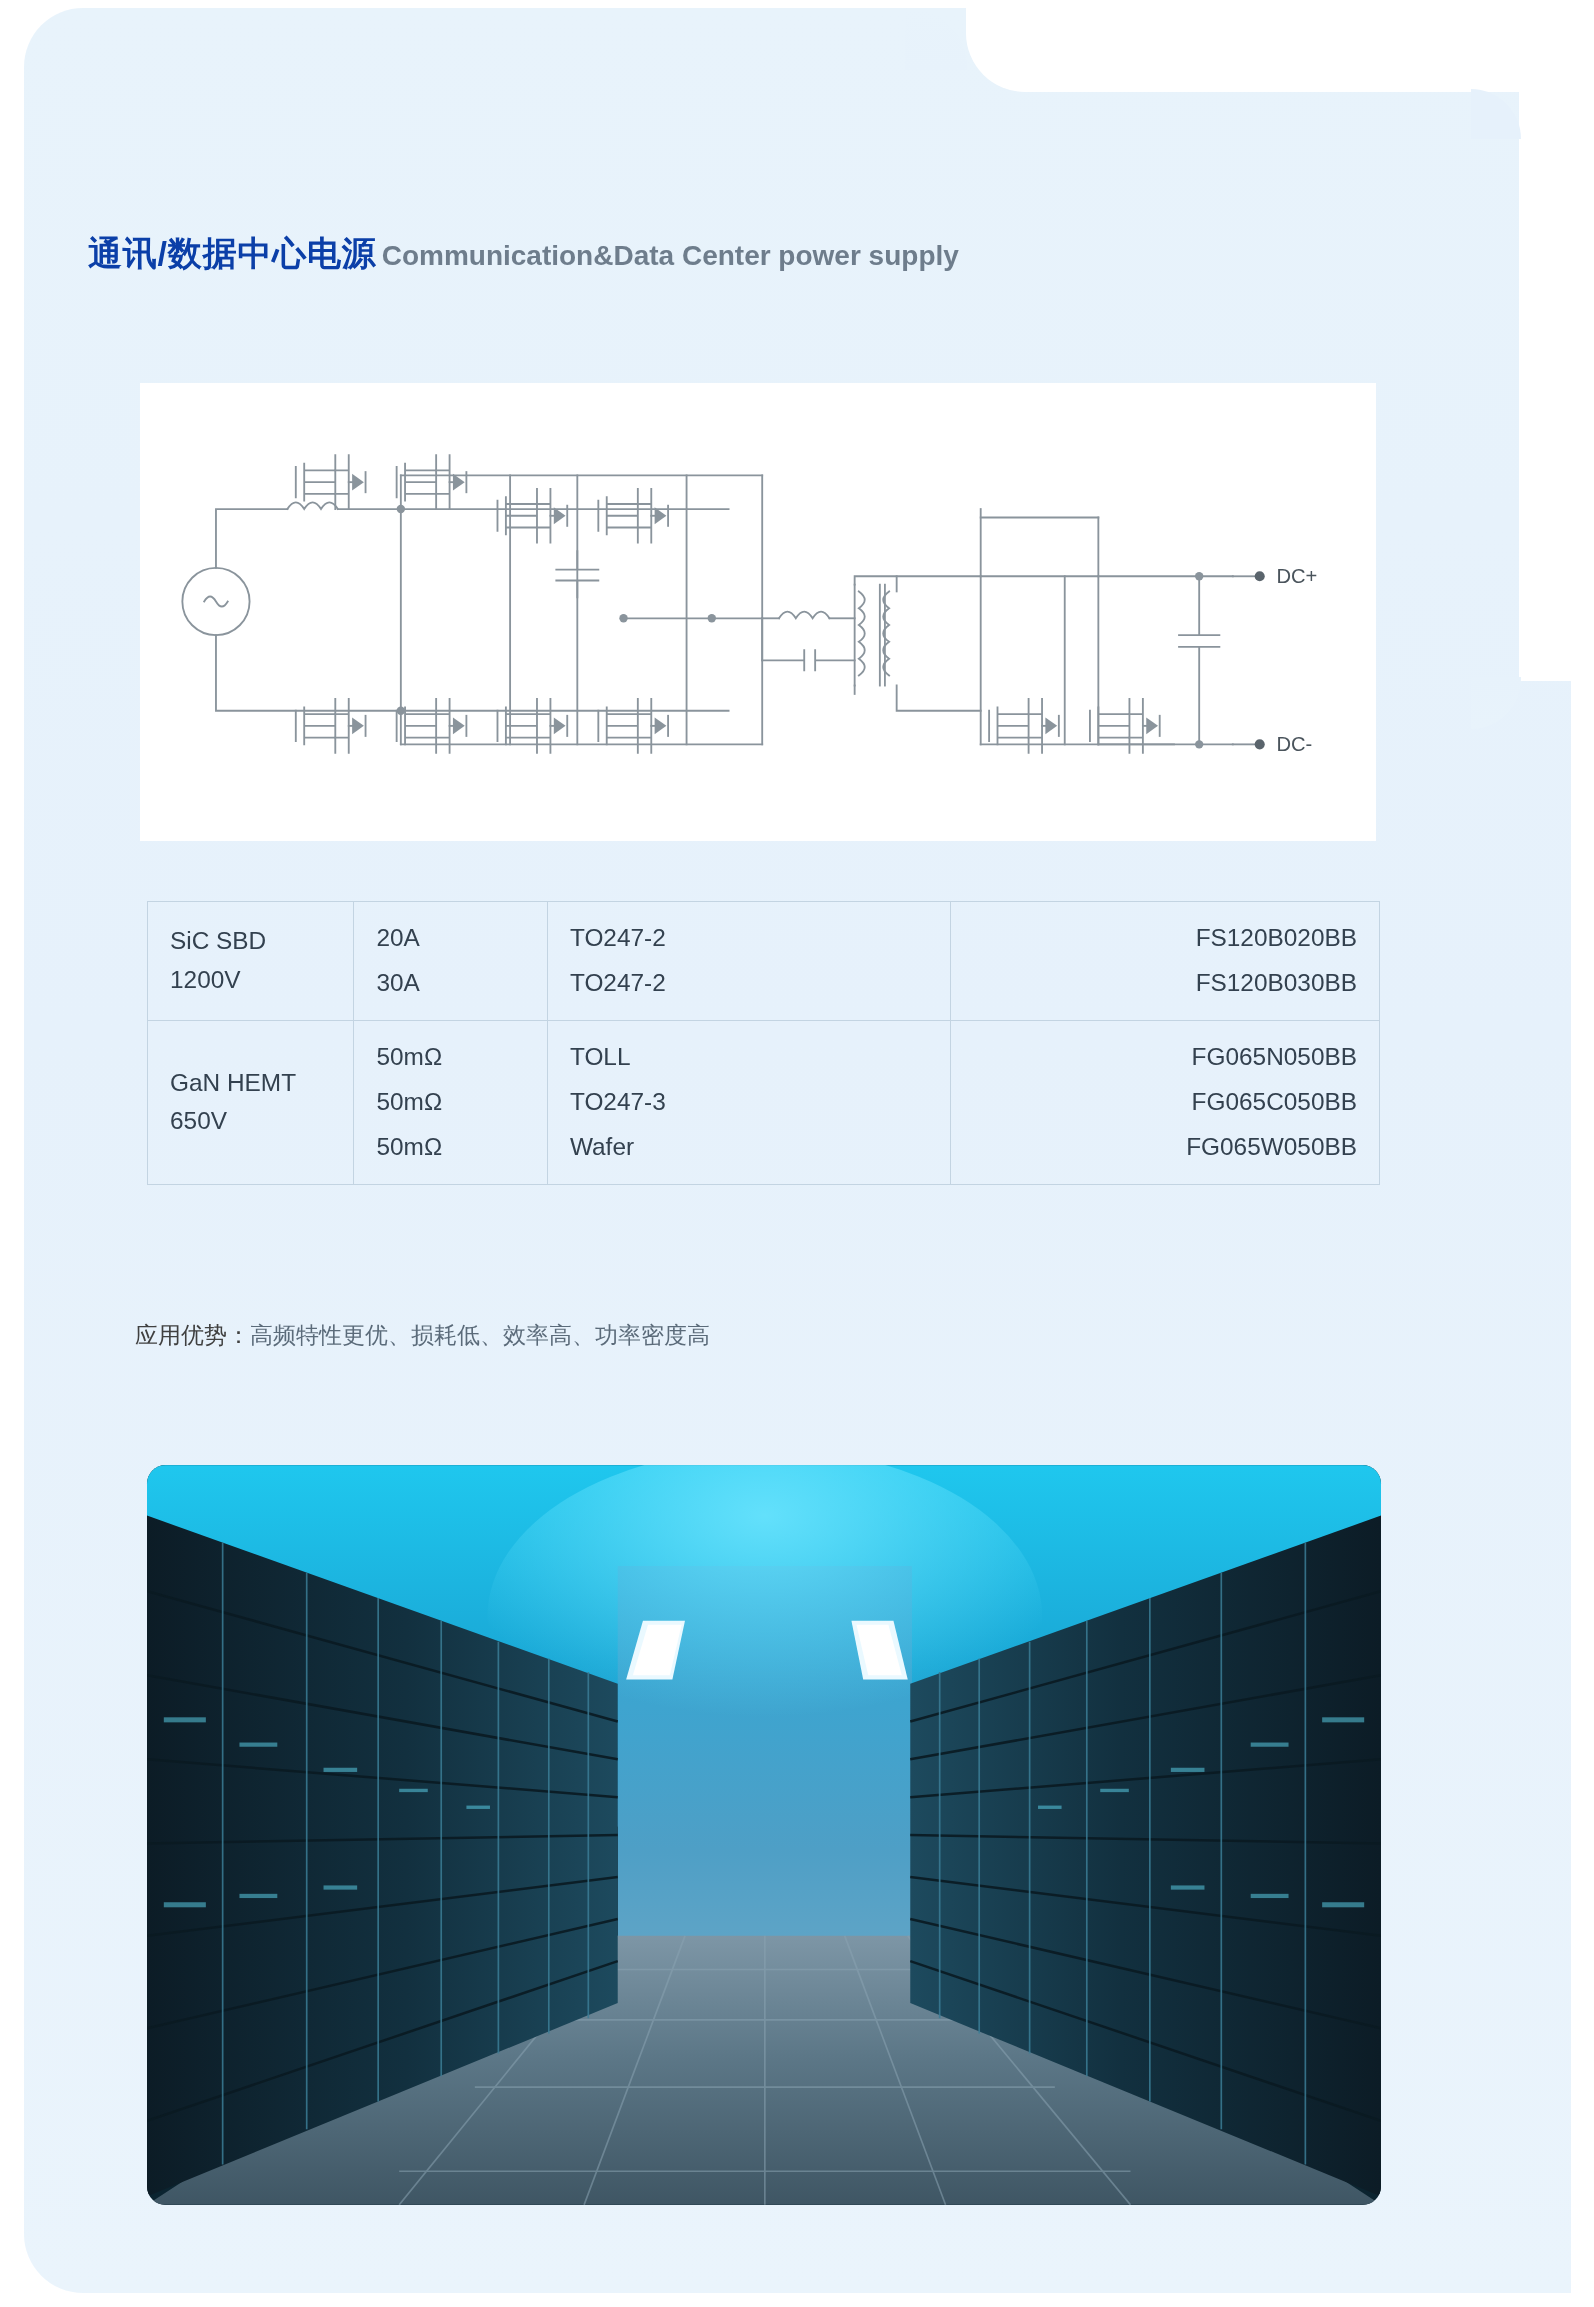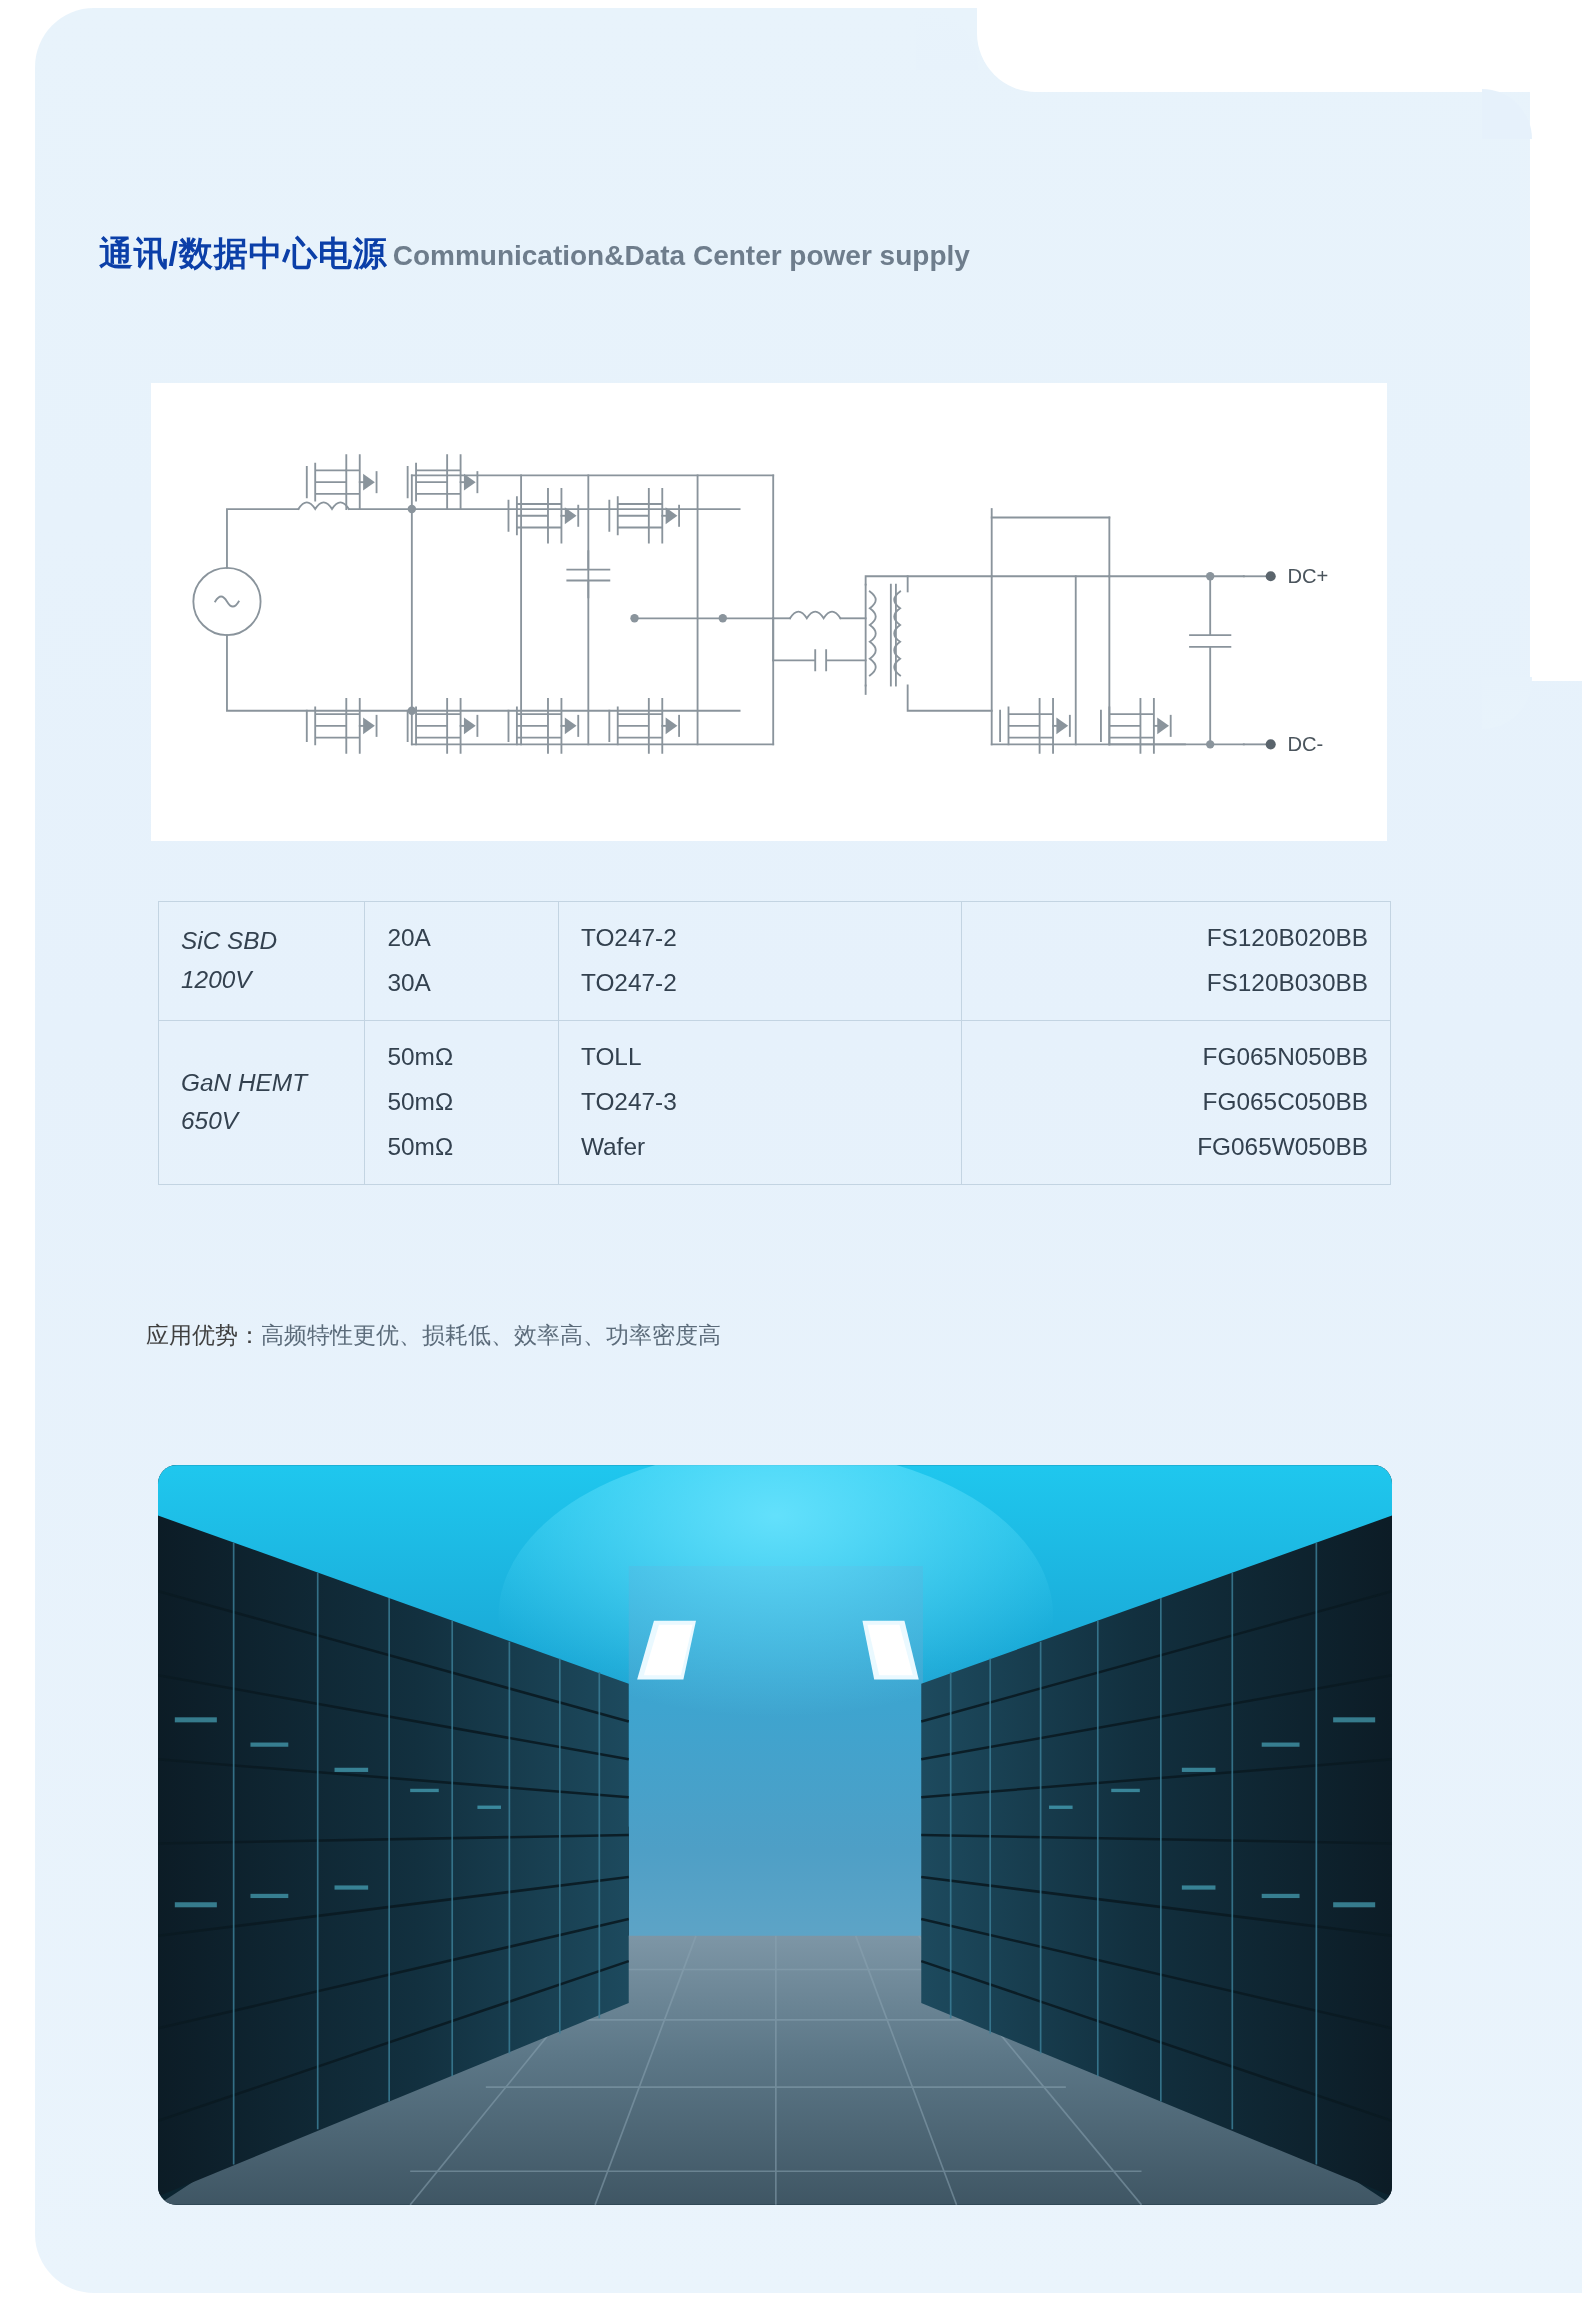--- a/index.html
+++ b/index.html
@@ -1,18 +1,18 @@
 <!DOCTYPE html>
 <html style="font-size:13.5px"><head>
 <meta charset="utf-8">
 <style>
   html,body{margin:0;padding:0;background:#ffffff;}
   body{width:1594px;height:2307px;font-family:"Liberation Sans",sans-serif;overflow:hidden;}
 
-  .page{position:relative;width:1292px;height:2307px;background:#ffffff;margin-left:11px;}
+  .page{position:relative;width:1292px;height:2307px;background:#ffffff;}
 
   
   .panel{
     position:absolute;left:23.5px;top:8.4px;width:1547px;height:2285px;
     background:linear-gradient(180deg,#e8f3fb 0%, #e6f1fb 45%, #eaf4fc 100%);
     border-radius:59px 0 0 59px;
   }
   
   .notch-top{
     position:absolute;right:0;top:0;width:605px;height:84px;background:#ffffff;
@@ -41,21 +41,21 @@
   }
   .schematic svg{display:block;}
 
   
   .tbl{position:absolute;left:147px;top:901px;width:1233px;border-collapse:collapse;}
   .tbl td{
     border:0.8px solid #c3d4e2;color:#33414f;font-size:24.4px;
     padding:0;vertical-align:middle;
   }
   .cell-pad{padding:13.5px 22px;line-height:1.58;}
-  .c1{width:206px;font-style:italic;}
+  .c1{width:206px;}
   .c2{width:193px;}
   .c3{width:404px;}
   .c4{width:429px;text-align:right;}
   .stack div{padding:3.4px 0;}
 
   
   .adv{position:absolute;left:135px;top:1320px;font-size:23px;color:#5b6b7a;}
   .adv b{color:#404040;font-weight:normal;}
 
   

